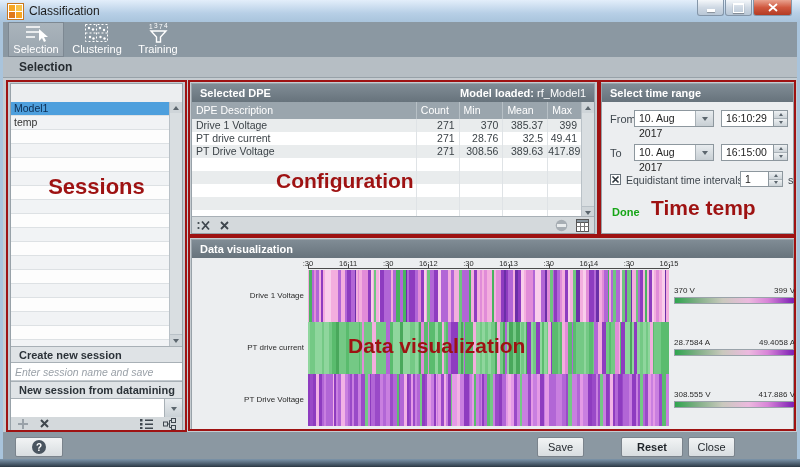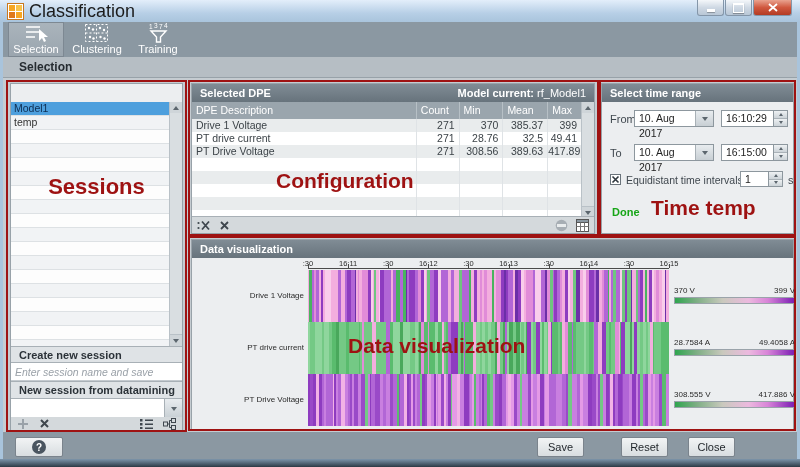--- a/index.html
+++ b/index.html
@@ -7,21 +7,21 @@
           background:#a9c4dc;overflow:hidden;-webkit-font-smoothing:antialiased;}
   
   .titlebar{position:absolute;left:0;top:0;width:100%;height:22px;
             background:linear-gradient(#e3eefa,#b7cfe6 60%,#a9c4dc);display:flex;align-items:center;}
   .app-icon{width:13px;height:13px;margin:0 5px 0 7px;background:#fff;border:1px solid #c87820;
             display:grid;grid-template-columns:1fr 1fr;grid-template-rows:1fr 1fr;gap:1px;padding:1px;}
   .app-icon i{background:#f6a623;}
   .app-icon i:nth-child(2){background:#f8c34a;}
   .app-icon i:nth-child(3){background:#e07818;}
   .app-icon i:nth-child(4){background:#f6a623;}
-  .title-text{font-size:18px;color:#1c1c1c;}
+  .title-text{font-size:12px;color:#1c1c1c;}
   .win-controls{position:absolute;right:8px;top:0;display:flex;}
   .win-btn{height:15px;border:1px solid #8496a9;border-top:none;border-radius:0 0 3px 3px;
            background:linear-gradient(#f4f7fa,#cfd9e4 50%,#b9c7d6);display:flex;align-items:center;justify-content:center;margin-left:1px;}
   .win-btn.min,.win-btn.max{width:25px;}
   .win-btn.close{width:37px;background:linear-gradient(#e9a28f,#d0583f 50%,#b33b24);}
   .g-min{width:8px;height:3px;background:#fff;margin-top:5px;box-shadow:0 1px 1px rgba(0,0,0,.3);}
   .g-max{width:9px;height:7px;border:1px solid #fff;border-top:2px solid #fff;box-shadow:0 1px 1px rgba(0,0,0,.3);}
   
   .toolbar{position:absolute;left:3px;right:3px;top:22px;height:35px;background:#8b98a2;
            display:flex;align-items:stretch;padding-left:5px;}
@@ -115,21 +115,21 @@
   .legend-bar{position:absolute;left:482px;width:121px;height:7px;border:1px solid #9aa3aa;box-sizing:border-box;
               background:linear-gradient(90deg,#2ea54e 0%,#7dae84 18%,#c9c9bd 40%,#ecb9df 62%,#d884d8 78%,#7c1fb4 100%);}
   
   .footer{position:absolute;left:3px;right:3px;top:432px;height:27px;background:#8b98a2;}
   .f-btn{position:absolute;top:437px;height:20px;border:1px solid #7a838c;border-radius:2px;
          background:linear-gradient(#f2f4f5,#d8dde0);font-size:11px;color:#1f2429;
          display:flex;align-items:center;justify-content:center;box-sizing:border-box;}
   #help-btn{left:15px;width:48px;}
   .q-circle{width:14px;height:14px;border-radius:50%;background:#4a5560;color:#fff;font-size:10px;
             font-weight:bold;display:flex;align-items:center;justify-content:center;}
-  #save-btn{left:537px;width:47px;} #reset-btn{left:621px;width:47px;} #close-btn{left:688px;width:47px;}
+  #save-btn{left:537px;width:47px;} #reset-btn{left:621px;width:62px;font-weight:bold;} #close-btn{left:688px;width:47px;}
   .win-bottom{position:absolute;left:0;right:0;top:459px;height:8px;background:linear-gradient(#7d95aa,#3c4c5a 80%,#2b3742);}
   
   .anno-rect{position:absolute;border:2px solid #9e1212;pointer-events:none;box-sizing:border-box;}
   #anno-a{left:6px;top:80px;width:181px;height:352px;}
   #anno-b{left:188px;top:80px;width:411px;height:156px;}
   #anno-c{left:599px;top:80px;width:197px;height:156px;}
   #anno-d{left:188px;top:236px;width:608px;height:195px;}
   .anno-label{position:absolute;font-weight:bold;color:#9e1212;pointer-events:none;white-space:nowrap;}
   #anno-sessions{left:6px;top:174px;width:181px;text-align:center;font-size:22px;}
   #anno-config{left:276px;top:169px;font-size:21px;}
@@ -268,21 +268,21 @@
         <rect x="8.5" y="7.5" width="4" height="4" fill="none" stroke="#3f474e"></rect>
         <path d="M4.5,6 H6.5 M6.5,2.5 V9.5 M6.5,2.5 H8.5 M6.5,9.5 H8.5" stroke="#3f474e" fill="none"></path>
         </svg>
     </div>
   </div>
 
   <div class="panel" id="dpe-panel">
     <div class="panel-hdr">
       <span>Selected DPE</span>
       <span class="hdr-right">
-        <b>Model current:</b>
+        <b>Model loaded:</b>
         <span>rf_Model1</span>
       </span>
     </div>
     <div class="col-hdr">
       <span class="c0">DPE Description</span>
       <span class="c1">Count</span>
       <span class="c2">Min</span>
       <span class="c3">Mean</span>
       <span class="c4">Max</span>
     </div>

